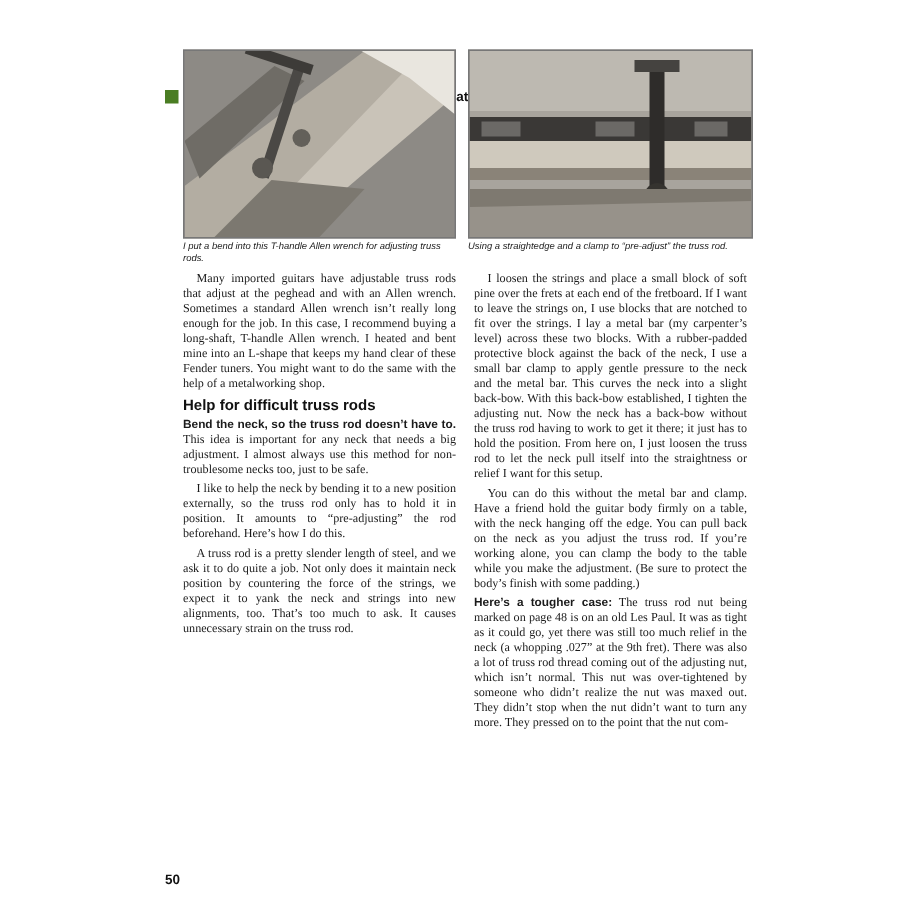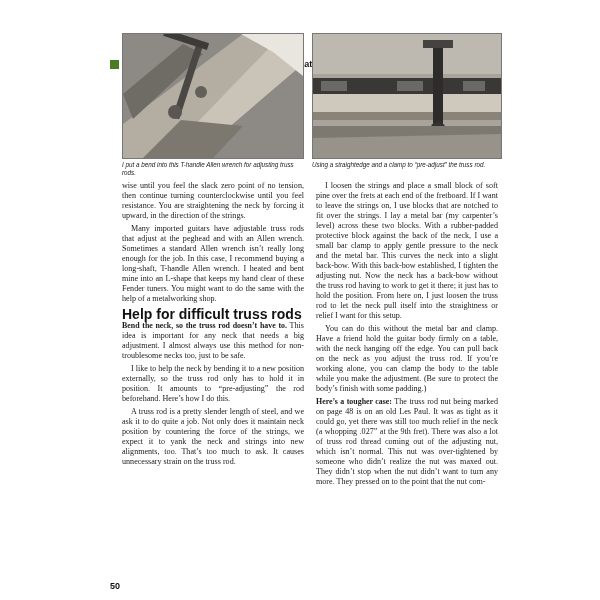--- a/index.html
+++ b/index.html
@@ -26,25 +26,25 @@
     color:#222;margin-top:2px;line-height:7.5px;
   }
   .columns{
     position:absolute;top:181px;left:122px;width:376px;display:flex;gap:12px;
     font-size:8.1px;line-height:10px;text-align:justify;
   }
   .col{width:182px;}
   .col p{margin:0 0 3px 0;text-indent:9px;}
   .col p.noindent, .col p.lead-para{text-indent:0;}
   .col h3{
-    font-family:"Liberation Sans", sans-serif;font-size:14px;margin:5px 0 2px 0;
+    font-family:"Liberation Sans", sans-serif;font-size:10px;margin:5px 0 2px 0;
     text-align:left;color:#111;
   }
   .lead{
-    font-family:Liberation Serif, serif;font-weight:bold;font-size:7.9px;
+    font-family:Liberation Sans, sans-serif;font-weight:bold;font-size:7.9px;
   }
   .page-number{
     position:absolute;left:110px;bottom:9px;
     font-family:"Liberation Sans", sans-serif;font-weight:bold;font-size:9px;color:#111;
   }
 </style>
 </head>
 <body>
 
 <div class="sheet">
@@ -90,21 +90,20 @@
           <rect x="0" y="92" width="188" height="32" fill="#97928a"></rect>
           <polygon points="0,92 188,92 188,100 0,104" fill="#7e7970"></polygon>
         </svg>
       </div>
       <figcaption>Using a straightedge and a clamp to “pre-adjust” the truss rod.</figcaption>
     </figure>
   </div>
 
   <div class="columns">
     <div class="col">
-      <p class="noindent">wise until you feel the slack zero point of no tension, then continue turning counterclockwise until you feel resistance. You are straightening the neck by forcing it upward, in the direction of the strings.</p>
       <p>Many imported guitars have adjustable truss rods that adjust at the peghead and with an Allen wrench. Sometimes a standard Allen wrench isn’t really long enough for the job. In this case, I recommend buying a long-shaft, T-handle Allen wrench. I heated and bent mine into an L-shape that keeps my hand clear of these Fender tuners. You might want to do the same with the help of a metalworking shop.</p>
       <h3>Help for difficult truss rods</h3>
       <p class="lead-para"><b class="lead">Bend the neck, so the truss rod doesn’t have to.</b> <span>This idea is important for any neck that needs a big adjustment. I almost always use this method for non-troublesome necks too, just to be safe.</span></p>
       <p>I like to help the neck by bending it to a new position externally, so the truss rod only has to hold it in position. It amounts to “pre-adjusting” the rod beforehand. Here’s how I do this.</p>
       <p>A truss rod is a pretty slender length of steel, and we ask it to do quite a job. Not only does it maintain neck position by countering the force of the strings, we expect it to yank the neck and strings into new alignments, too. That’s too much to ask. It causes unnecessary strain on the truss rod.</p>
     </div>
     <div class="col">
       <p>I loosen the strings and place a small block of soft pine over the frets at each end of the fretboard. If I want to leave the strings on, I use blocks that are notched to fit over the strings. I lay a metal bar (my carpenter’s level) across these two blocks. With a rubber-padded protective block against the back of the neck, I use a small bar clamp to apply gentle pressure to the neck and the metal bar. This curves the neck into a slight back-bow. With this back-bow established, I tighten the adjusting nut. Now the neck has a back-bow without the truss rod having to work to get it there; it just has to hold the position. From here on, I just loosen the truss rod to let the neck pull itself into the straightness or relief I want for this setup.</p>
       <p>You can do this without the metal bar and clamp. Have a friend hold the guitar body firmly on a table, with the neck hanging off the edge. You can pull back on the neck as you adjust the truss rod. If you’re working alone, you can clamp the body to the table while you make the adjustment. (Be sure to protect the body’s finish with some padding.)</p>
       <p class="lead-para"><b class="lead">Here’s a tougher case:</b> <span>The truss rod nut being marked on page 48 is on an old Les Paul. It was as tight as it could go, yet there was still too much relief in the neck (a whopping .027” at the 9th fret). There was also a lot of truss rod thread coming out of the adjusting nut, which isn’t normal. This nut was over-tightened by someone who didn’t realize the nut was maxed out. They didn’t stop when the nut didn’t want to turn any more. They pressed on to the point that the nut com-</span></p>

